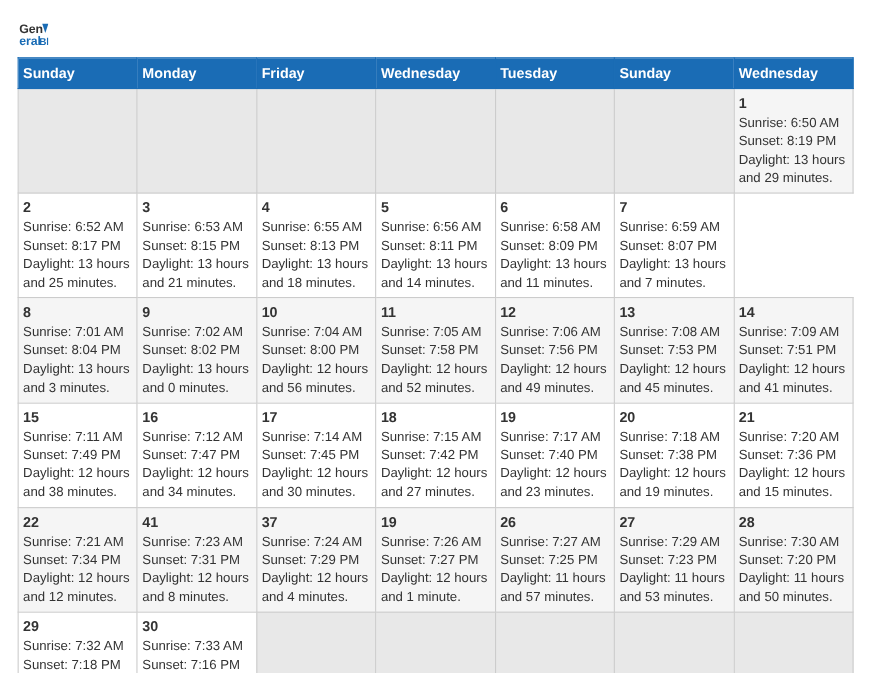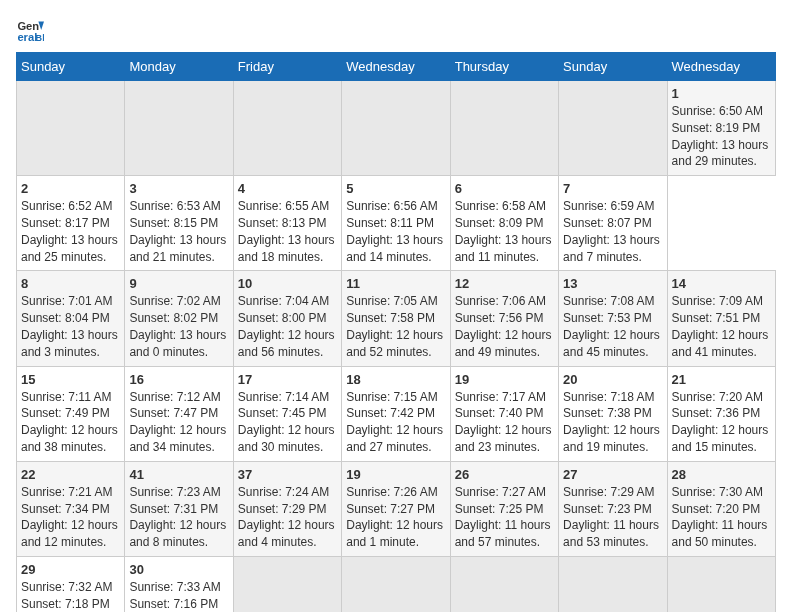--- a/index.html
+++ b/index.html
@@ -39,21 +39,21 @@
     }
     table {
       width: 100%;
       border-collapse: collapse;
       table-layout: fixed;
     }
     thead th {
       background-color: #1a6cb5;
       color: #fff;
       font-size: 13px;
-      font-weight: normal;
+      font-weight: bold;
       padding: 6px 4px;
       text-align: left;
       border: 1px solid #1a6cb5;
       margin-left: 36px;
     }
     tbody td {
       vertical-align: top;
       padding: 5px 4px;
       font-size: 10.5px;
       color: #333;
@@ -102,21 +102,21 @@
   </div>
 </div>
 
 <table>
   <thead>
     <tr>
     <th>Sunday</th>
         <th>Monday</th>
         <th>Friday</th>
         <th>Wednesday</th>
-        <th>Thursday</th>
+        <th>Tuesday</th>
         <th>Sunday</th>
         <th>Wednesday</th>
       </tr>
   </thead>
   <tbody id="calendar-body">
   <tr>
         <td class="empty-cell"></td>
         <td class="empty-cell"></td>
         <td class="empty-cell"></td>
         <td class="empty-cell"></td>

